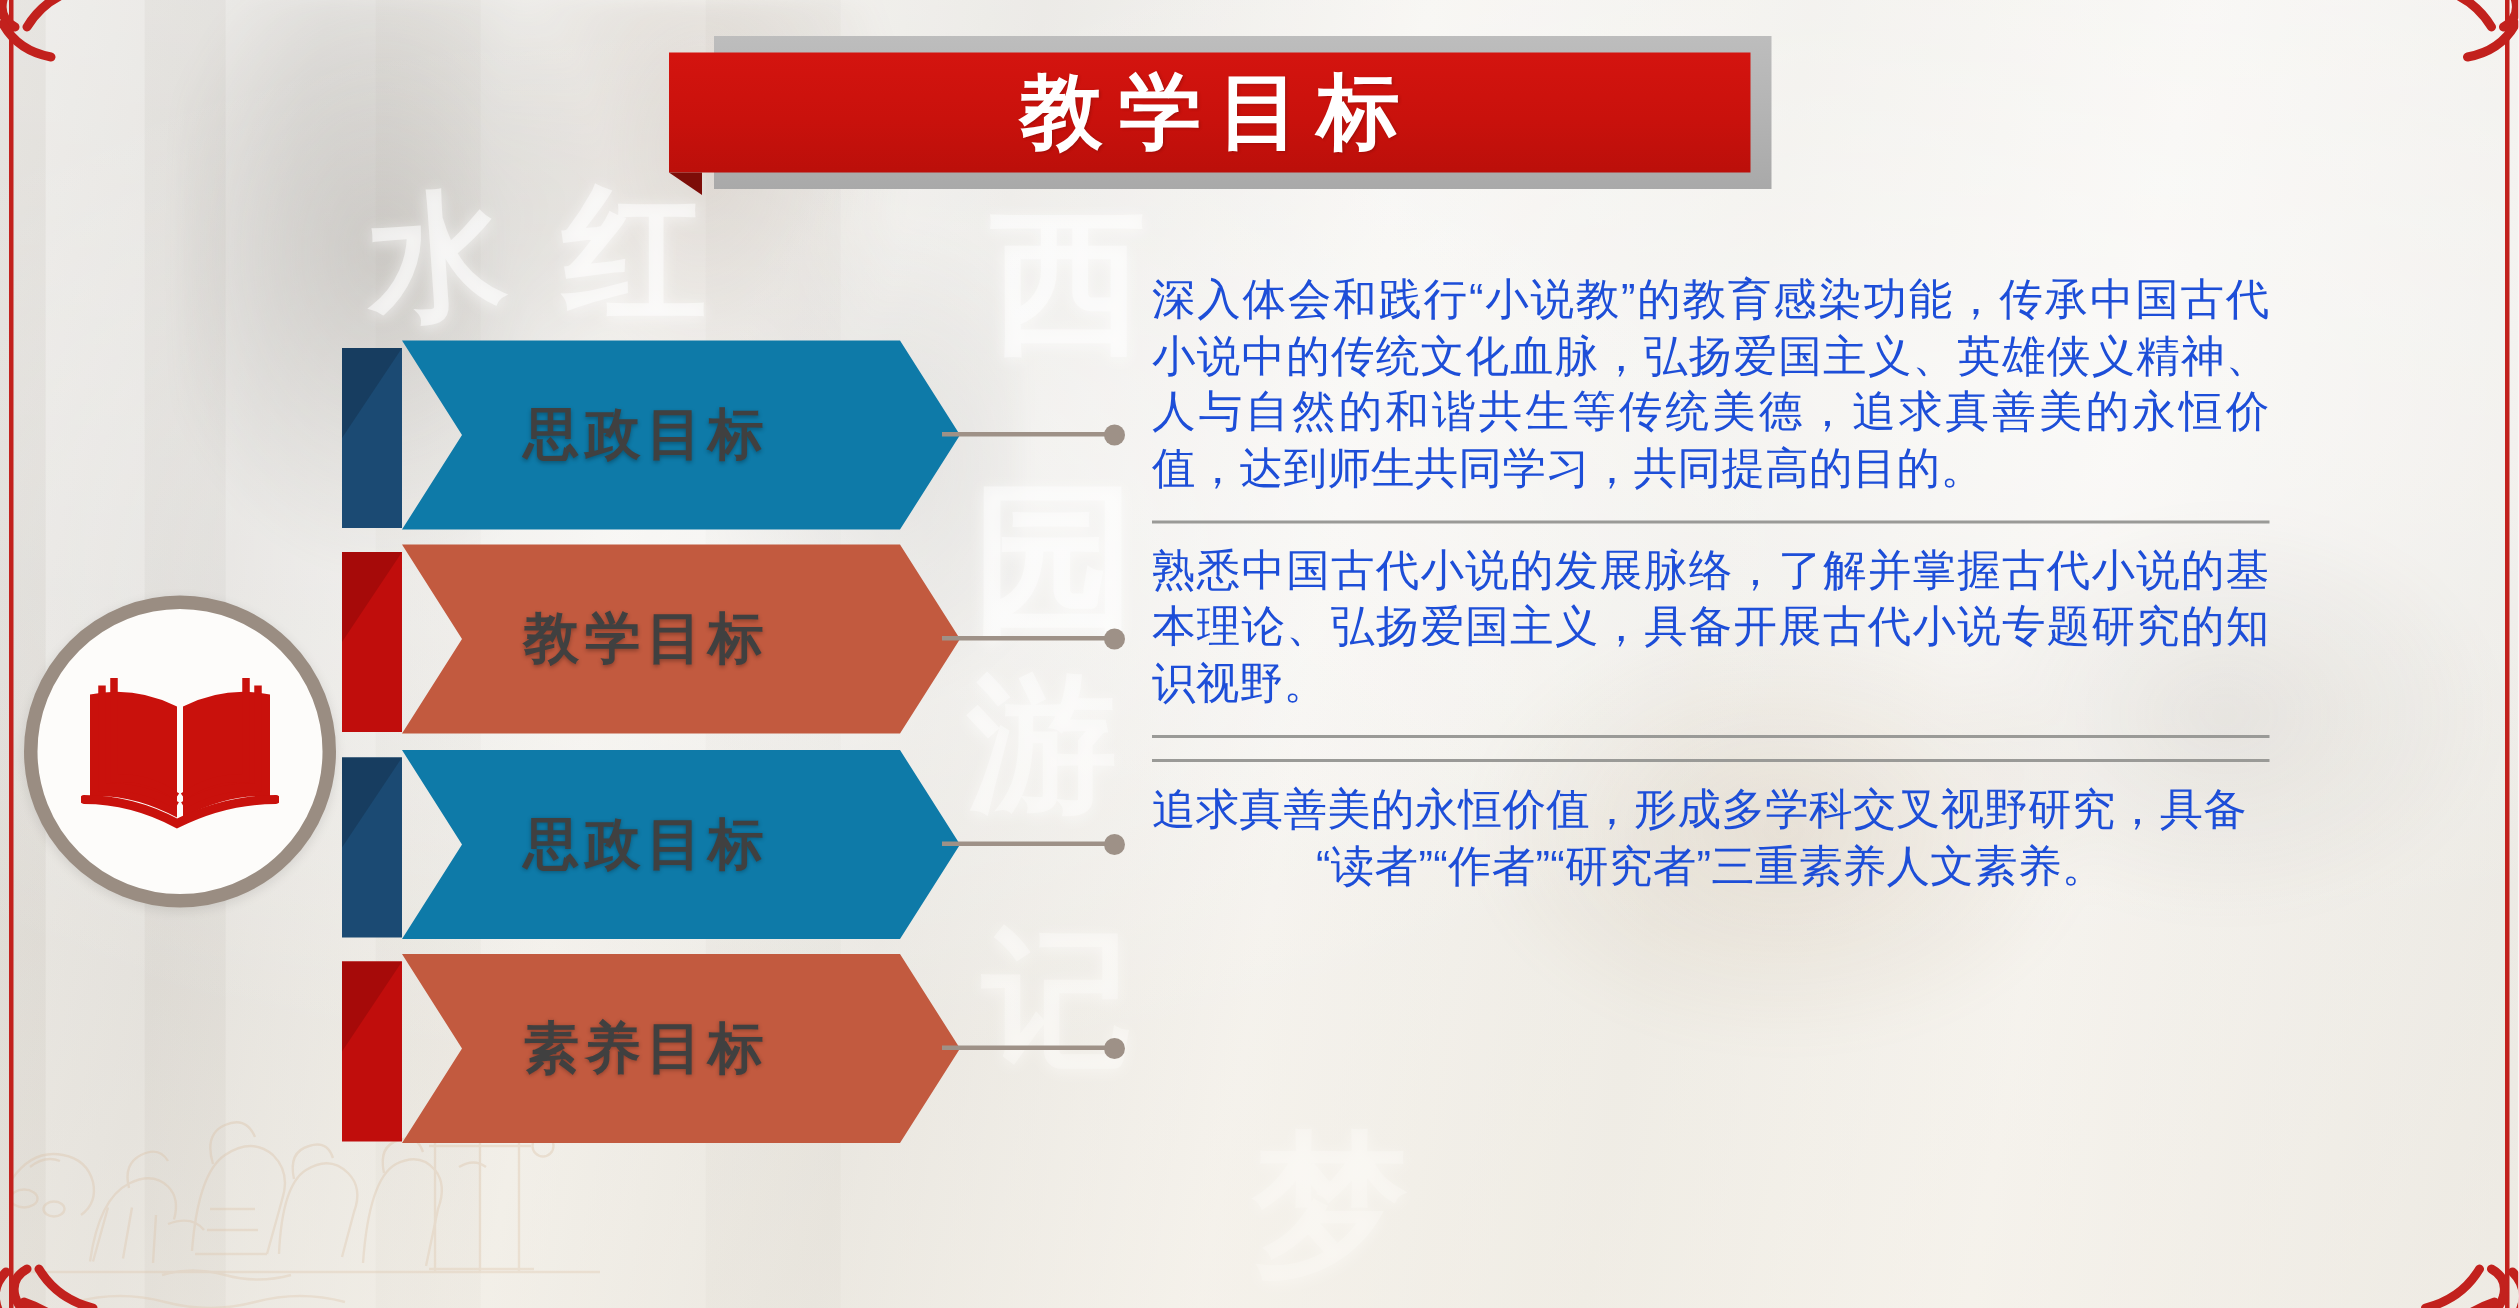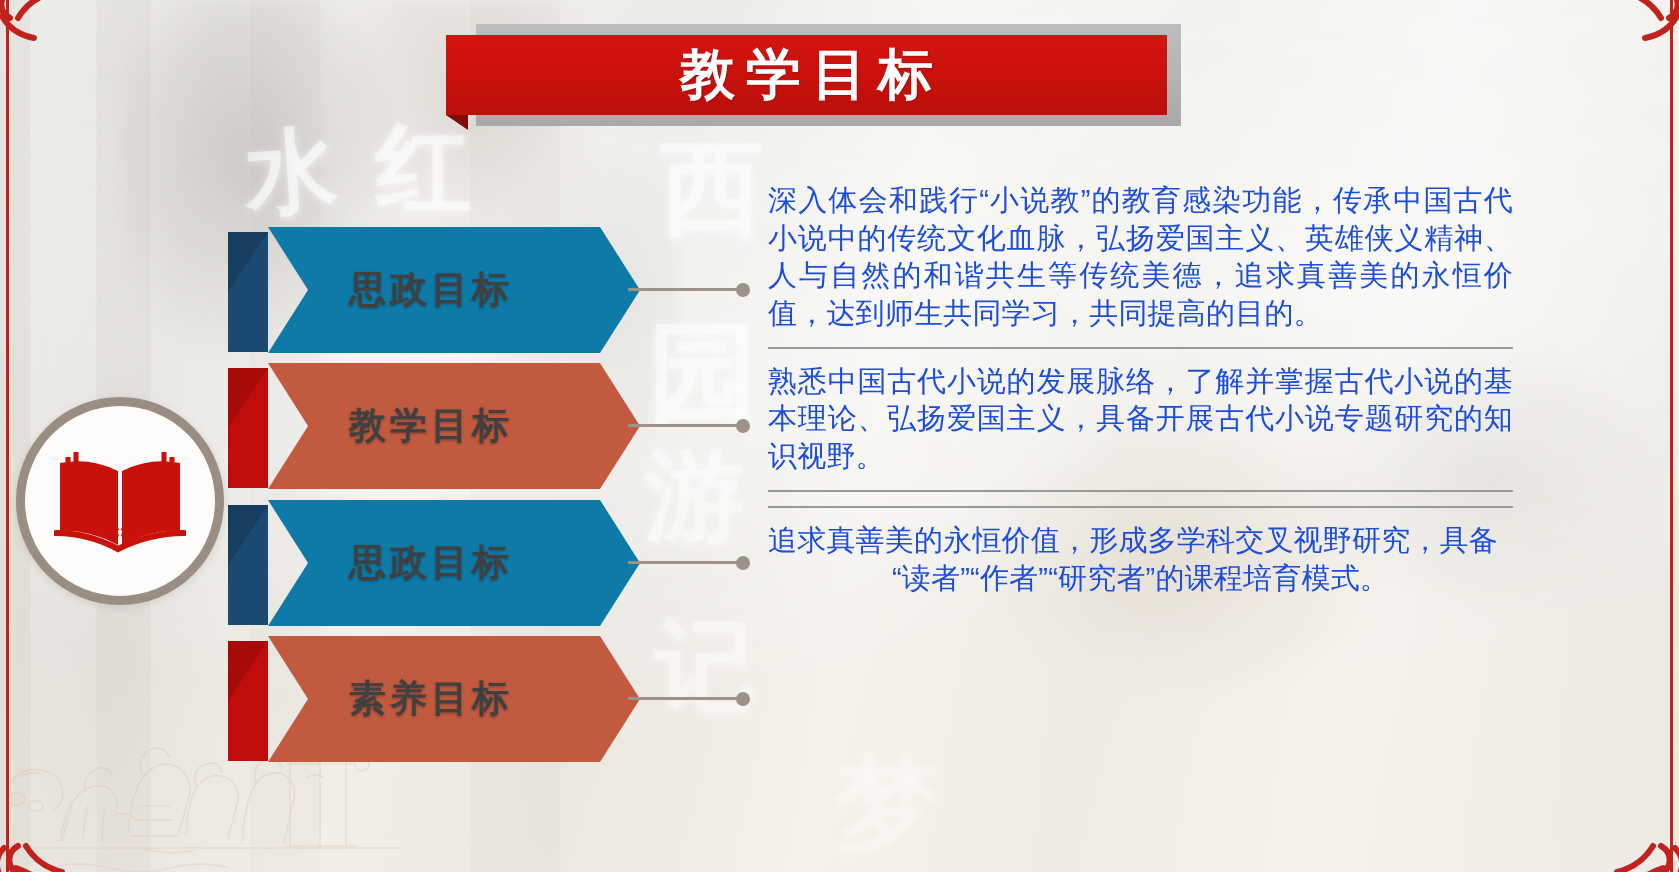--- a/index.html
+++ b/index.html
@@ -419,18 +419,18 @@
 
     <div class="text-block tb-1">
       <p>熟悉中国古代小说的发展脉络，了解并掌握古代小说的基本理论、弘扬爱国主义，具备开展古代小说专题研究的知识视野。</p>
     </div>
     <div class="divider"></div>
 
     <div class="divider"></div>
 
     <div class="text-block tb-3">
       <p>追求真善美的永恒价值，形成多学科交叉视野研究，具备</p>
-      <p style="text-align:center;">“读者”“作者”“研究者”的课程培育模式。</p>
+      <p style="text-align:center;">“读者”“作者”“研究者”三重素养人文素养。</p>
     </div>
 
   </div>
 
 </div>
 
 </body></html>

